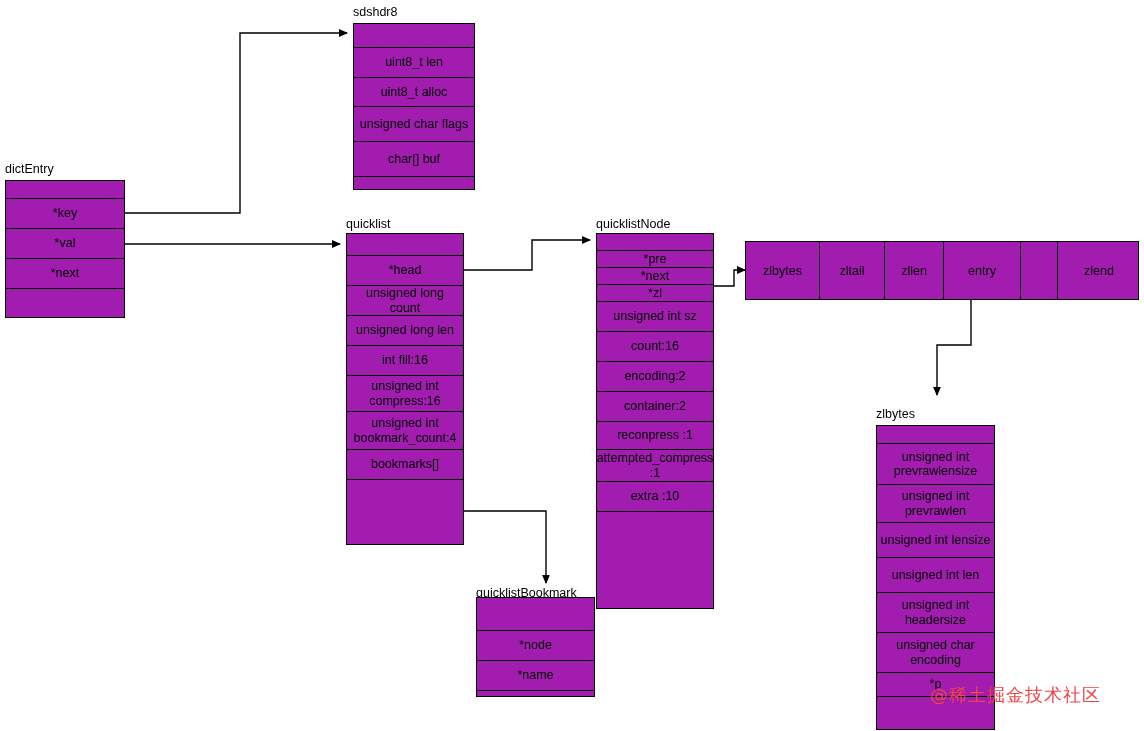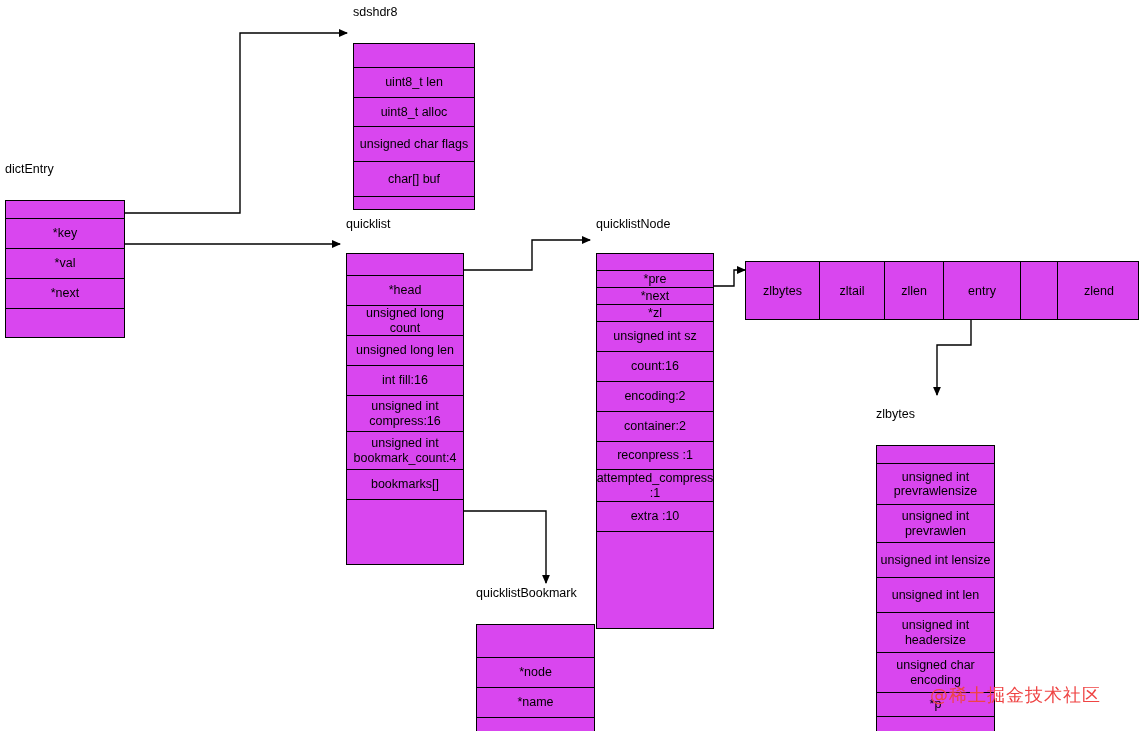--- a/index.html
+++ b/index.html
@@ -32,24 +32,23 @@
     position: absolute;
     width: 100%;
     font-size: 12.5px;
     line-height: 15px;
     color: #000;
     white-space: nowrap;
   }
   .struct-box {
     position: absolute;
     border: 1.4px solid #000;
-    background: #d946ef;
+    background: #a21caf;
     display: flex;
     flex-direction: column;
-    margin-top: 20px;
   }
   .row {
     border-bottom: 1.4px solid #000;
     display: flex;
     align-items: center;
     justify-content: center;
     text-align: center;
     font-size: 12.5px;
     line-height: 14.5px;
     padding: 0 3px;
@@ -188,21 +187,21 @@
 headersize</div>
       <div class="row" style="height:40px;">unsigned char
 encoding</div>
       <div class="row" style="height:24px;">*p</div>
       <div class="row" style="height:34px;"></div>
     </div>
   </div>
 
   <div class="struct" style="left:476px; top:586px; width:119px;">
     <div class="struct-title" style="top:0;">quicklistBookmark</div>
-    <div class="struct-box" style="left:0; top:18px; width:119px; height:122px;">
+    <div class="struct-box" style="left:0; top:11px; width:119px; height:100px;">
       <div class="row" style="height:33px;"></div>
       <div class="row" style="height:30px;">*node</div>
       <div class="row" style="height:30px;">*name</div>
       <div class="row" style="height:29px;"></div>
     </div>
   </div>
 
   <div class="watermark" style="left:930px; top:683px;">@稀土掘金技术社区</div>
 
 </div>

